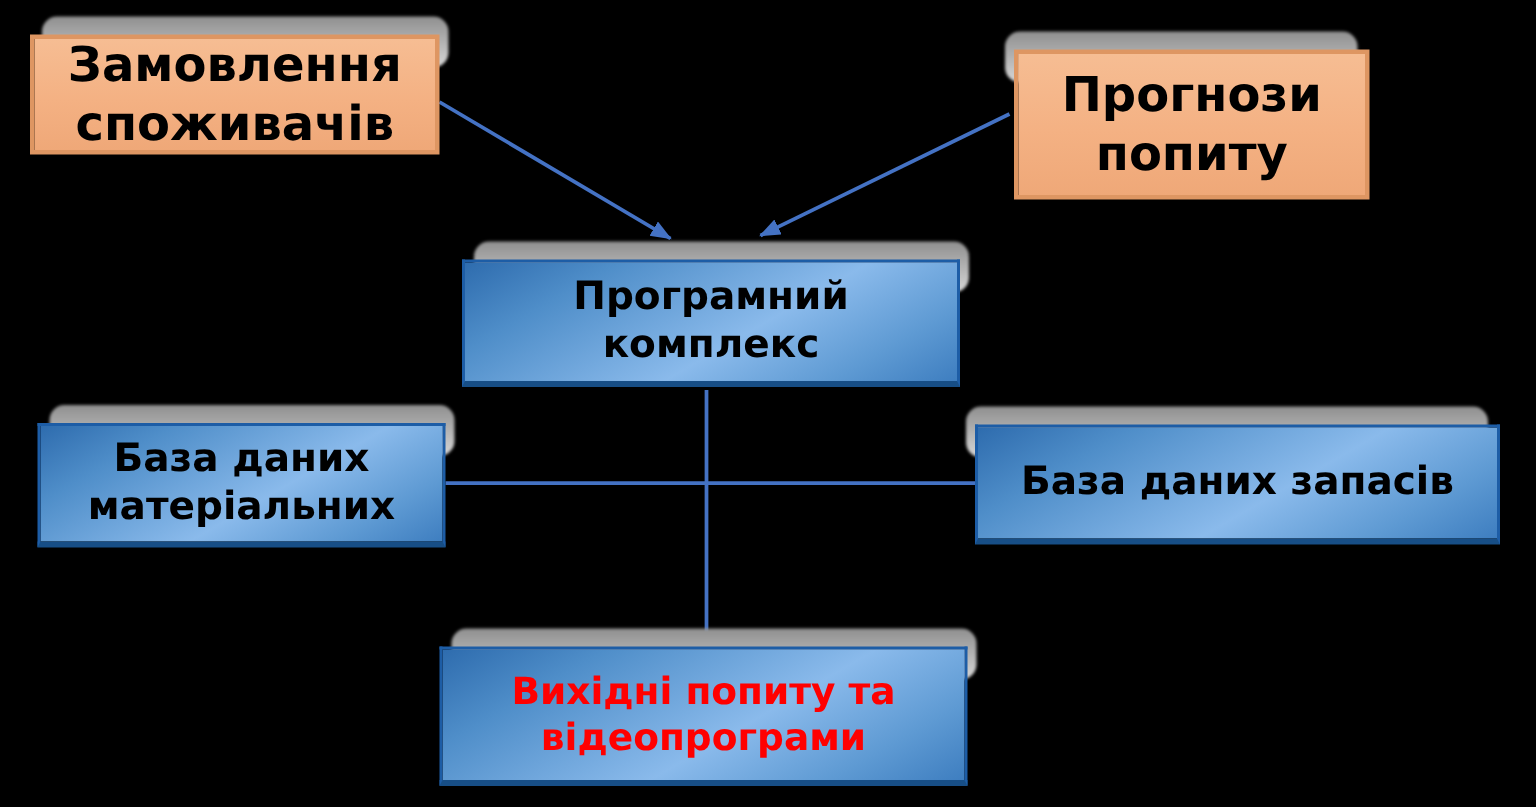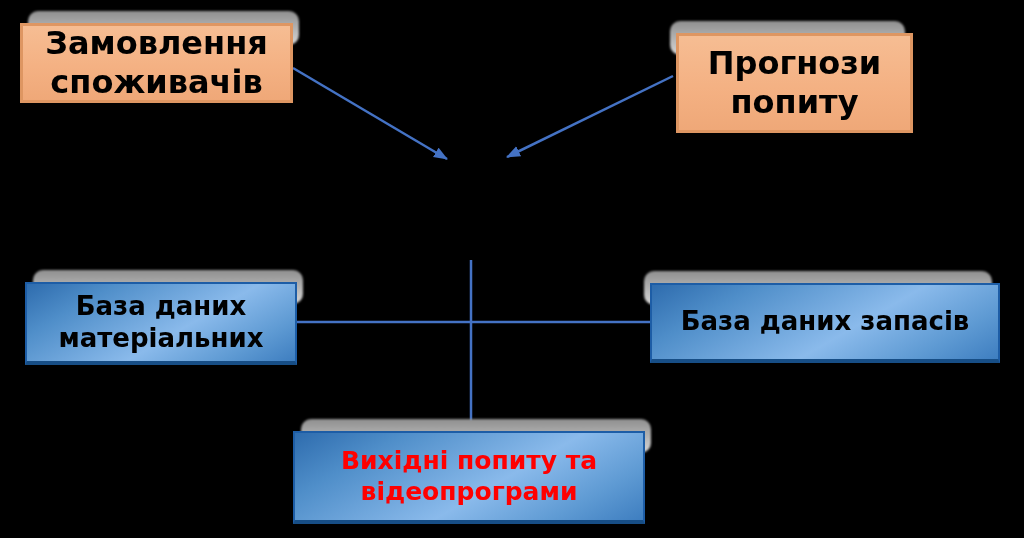--- a/index.html
+++ b/index.html
@@ -94,20 +94,25 @@
     <div class="face peach">Замовлення
 споживачів</div>
   </div>
 
   <div class="node node-demand-forecasts shadow-left">
     <div class="shadow"></div>
     <div class="face peach">Прогнози
 попиту</div>
   </div>
 
+  <div class="node node-program-complex">
+    <div class="shadow"></div>
+    <div class="face blue">Програмний
+комплекс</div>
+  </div>
 
   <div class="node node-stock-database shadow-left">
     <div class="shadow"></div>
     <div class="face blue">База даних запасів</div>
   </div>
 
   <div class="node node-materials-database">
     <div class="shadow"></div>
     <div class="face blue">База даних
 матеріальних</div>

